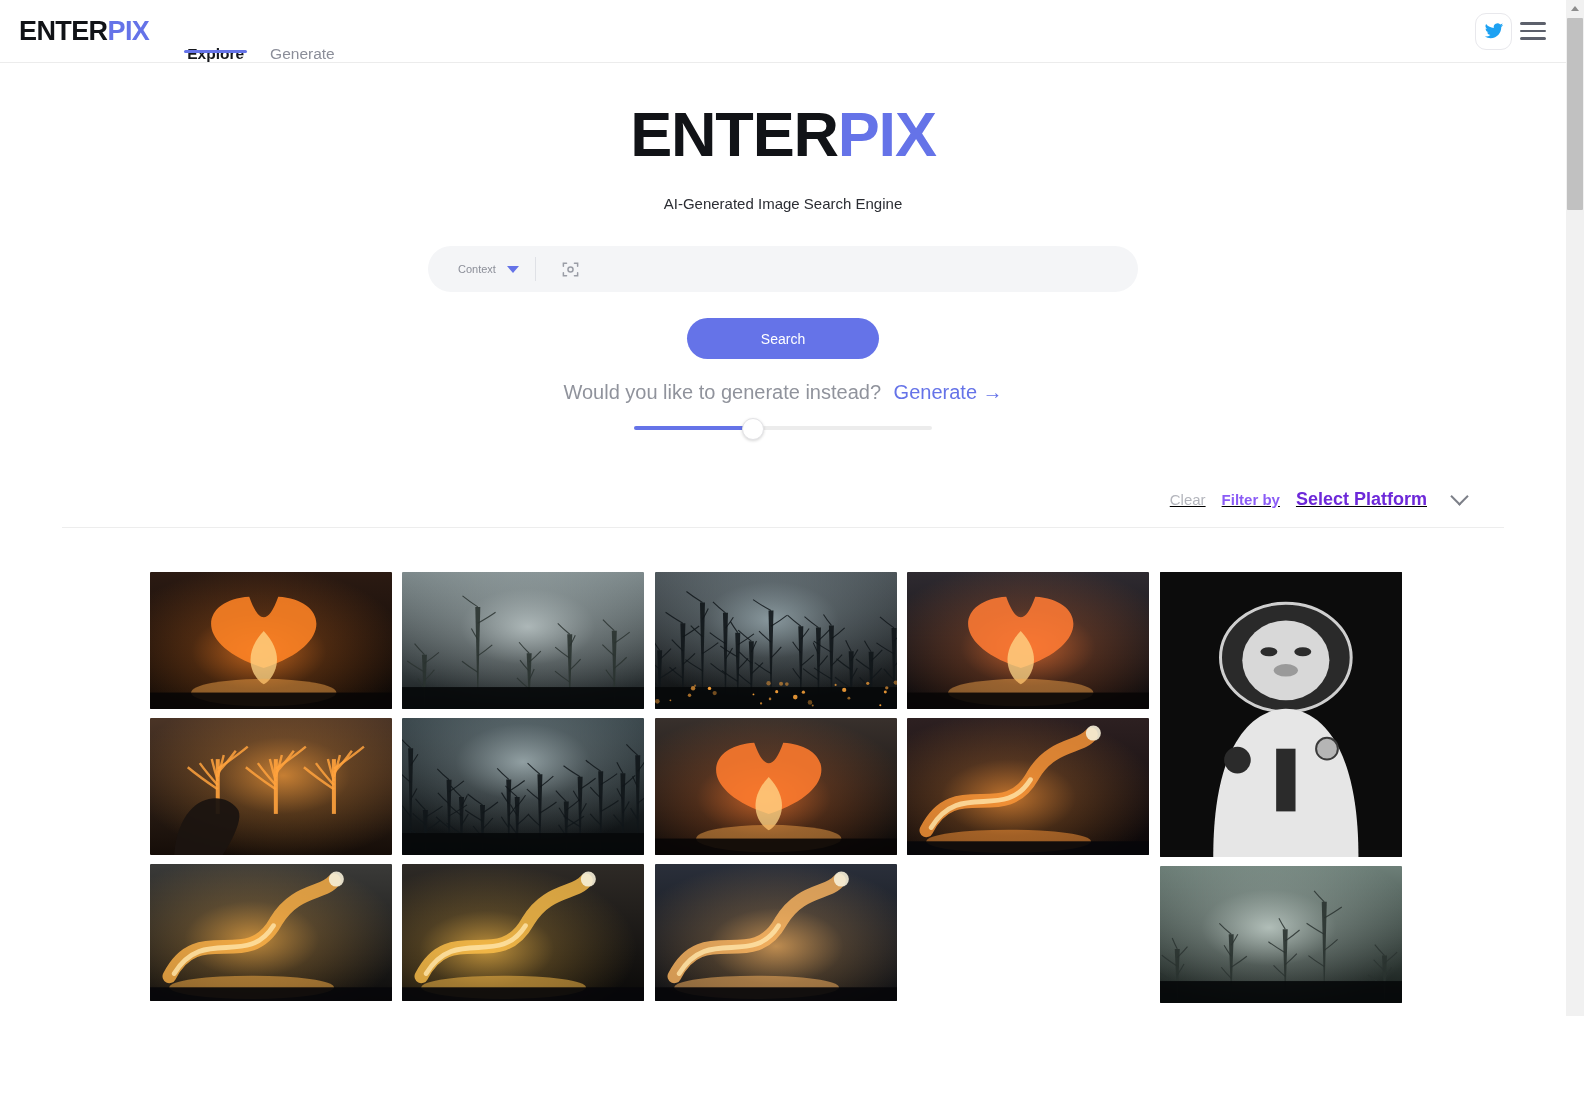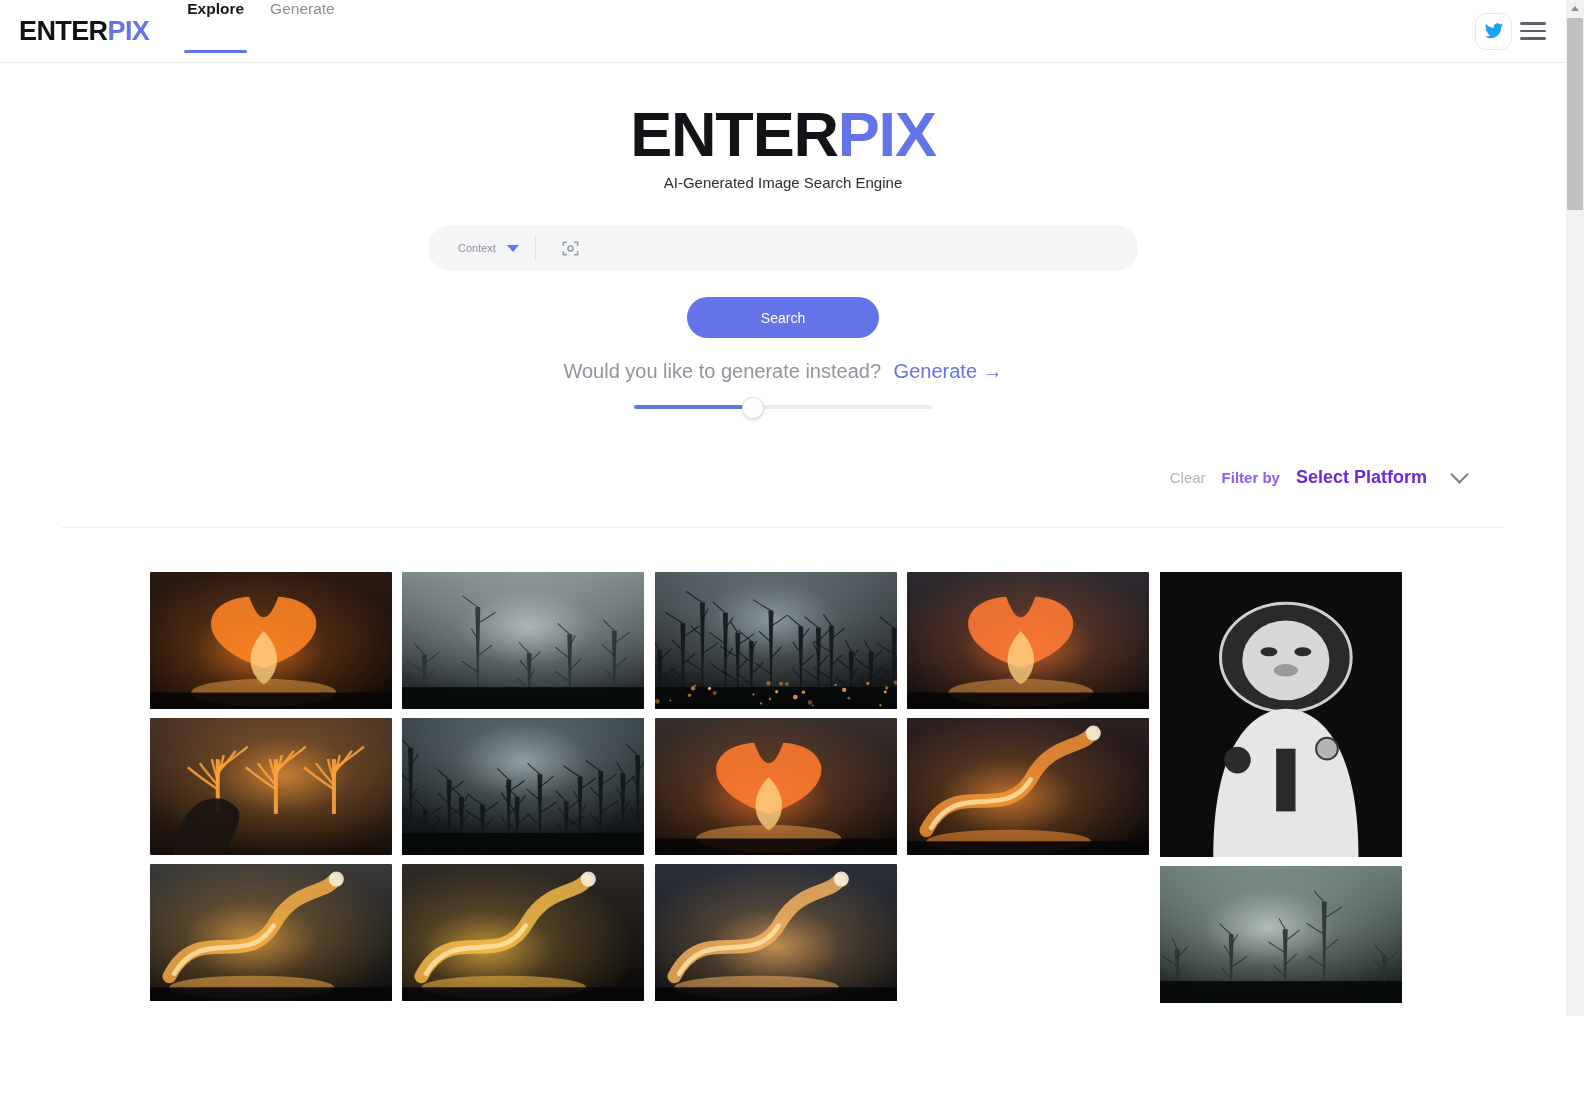--- a/index.html
+++ b/index.html
@@ -19,21 +19,21 @@
   }
   .brand {
     margin-left: 19px; font-size: 27px; font-weight: 700; letter-spacing: -0.6px;
     line-height: 1;
   }
   .brand .b1 { color:#111317; }
   .brand .b2 { color:#6573e8; }
 
   .nav-links { display:flex; align-items:center; margin-left: 25px; height:63px; }
   .nav-link {
-    position:relative; height:63px; display:flex; align-items:flex-start;
+    position:relative; height:63px; display:flex; align-items:flex-end;
     padding: 0 13px; font-size:15.5px; color:#8b8e99; cursor:pointer;
   }
   .nav-link.active { color:#15171c; font-weight:600; }
   .nav-link.active:after {
     content:""; position:absolute; left:10px; right:10px; bottom:10px;
     height:3px; background:#6573e8; border-radius:2px;
   }
 
   .nav-right { margin-left:auto; display:flex; align-items:center; gap:8px; padding-right:20px; }
   .twitter-btn {
@@ -43,21 +43,21 @@
   .hamburger { width:26px; height:24px; display:flex; flex-direction:column; justify-content:center; gap:5px; cursor:pointer; }
   .hamburger span { display:block; height:2.6px; background:#5c606b; border-radius:2px; }
 
   
   .hero { position:absolute; top:63px; left:0; width:1566px; text-align:center; }
   .logo-big {
     margin-top: 40px; font-size: 63px; font-weight: 800; letter-spacing:-1.2px; line-height:1;
   }
   .logo-big .l1 { color:#111317; }
   .logo-big .l2 { color:#6573e8; }
-  .tagline { margin-top: 8px; font-size:15px; color:#2b2d33; }
+  .tagline { margin-top: 29px; font-size:15px; color:#2b2d33; }
 
   
   .search-wrap {
     margin: 34px auto 0; width: 710px; height: 46px;
     background:#f4f5f7; border-radius:23px;
     display:flex; align-items:center; padding: 0 8px 0 30px;
   }
   .context-sel { display:flex; align-items:center; gap:11px; cursor:pointer; }
   .context-label { font-size:11px; color:#8c8f99; }
   .caret-down {
@@ -89,22 +89,22 @@
   .slider-track { position:absolute; top:8px; left:0; width:100%; height:4px; background:#ececec; border-radius:3px; }
   .slider-fill  { position:absolute; top:8px; left:0; width:40%; height:4px; background:#6573e8; border-radius:3px; }
   .slider-thumb {
     position:absolute; top:0; left:40%; margin-left:-11px; width:22px; height:22px;
     background:#fff; border:1px solid #e3e3e6; border-radius:50%;
     box-shadow:0 1px 3px rgba(0,0,0,.16); cursor:pointer;
   }
 
   
   .filter-bar {
-    position:absolute; top:467px; left:0; width:1566px;
-    display:flex; justify-content:flex-end; align-items:center; padding-right:100px; gap:16px;
+    position:absolute; top:489px; left:0; width:1566px;
+    display:flex; justify-content:flex-end; align-items:center; padding-right:100px; gap:16px;text-decoration:underline;
   }
   .clear-btn { font-size:15px; color:#b3b5bc; cursor:pointer; }
   .filter-by { font-size:15px; color:#8b5cf6; font-weight:700; }
   .platform-sel { font-size:18px; color:#6d28d9; font-weight:700; cursor:pointer; }
   .chev { width:13px; height:13px; border-right:2px solid #7c7f88; border-bottom:2px solid #7c7f88;
           transform:rotate(45deg); margin-left:10px; margin-top:-6px; cursor:pointer; }
 
   .divider { position:absolute; top:527px; left:62px; width:1442px; height:1px; background:#ededed; }
 
   

